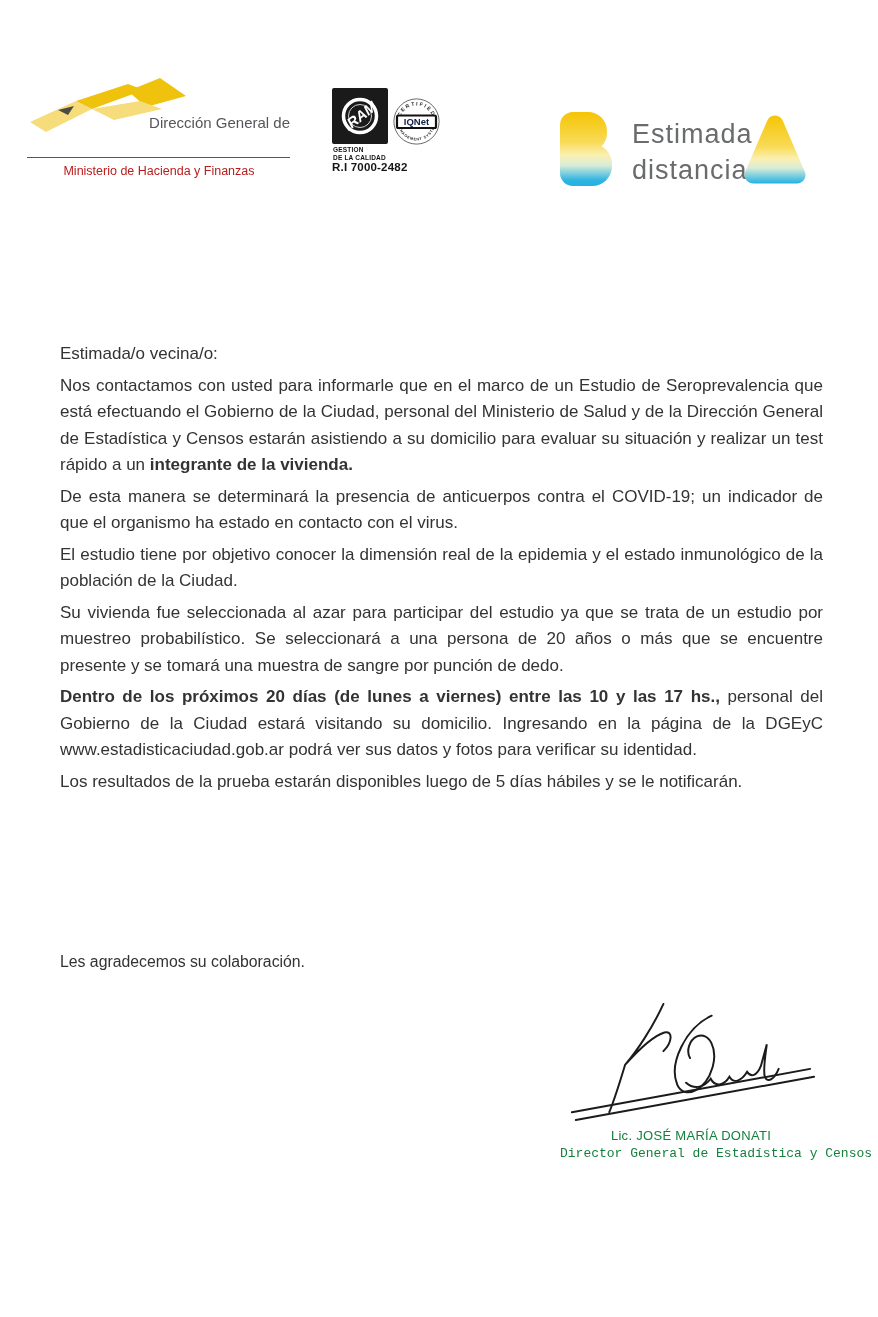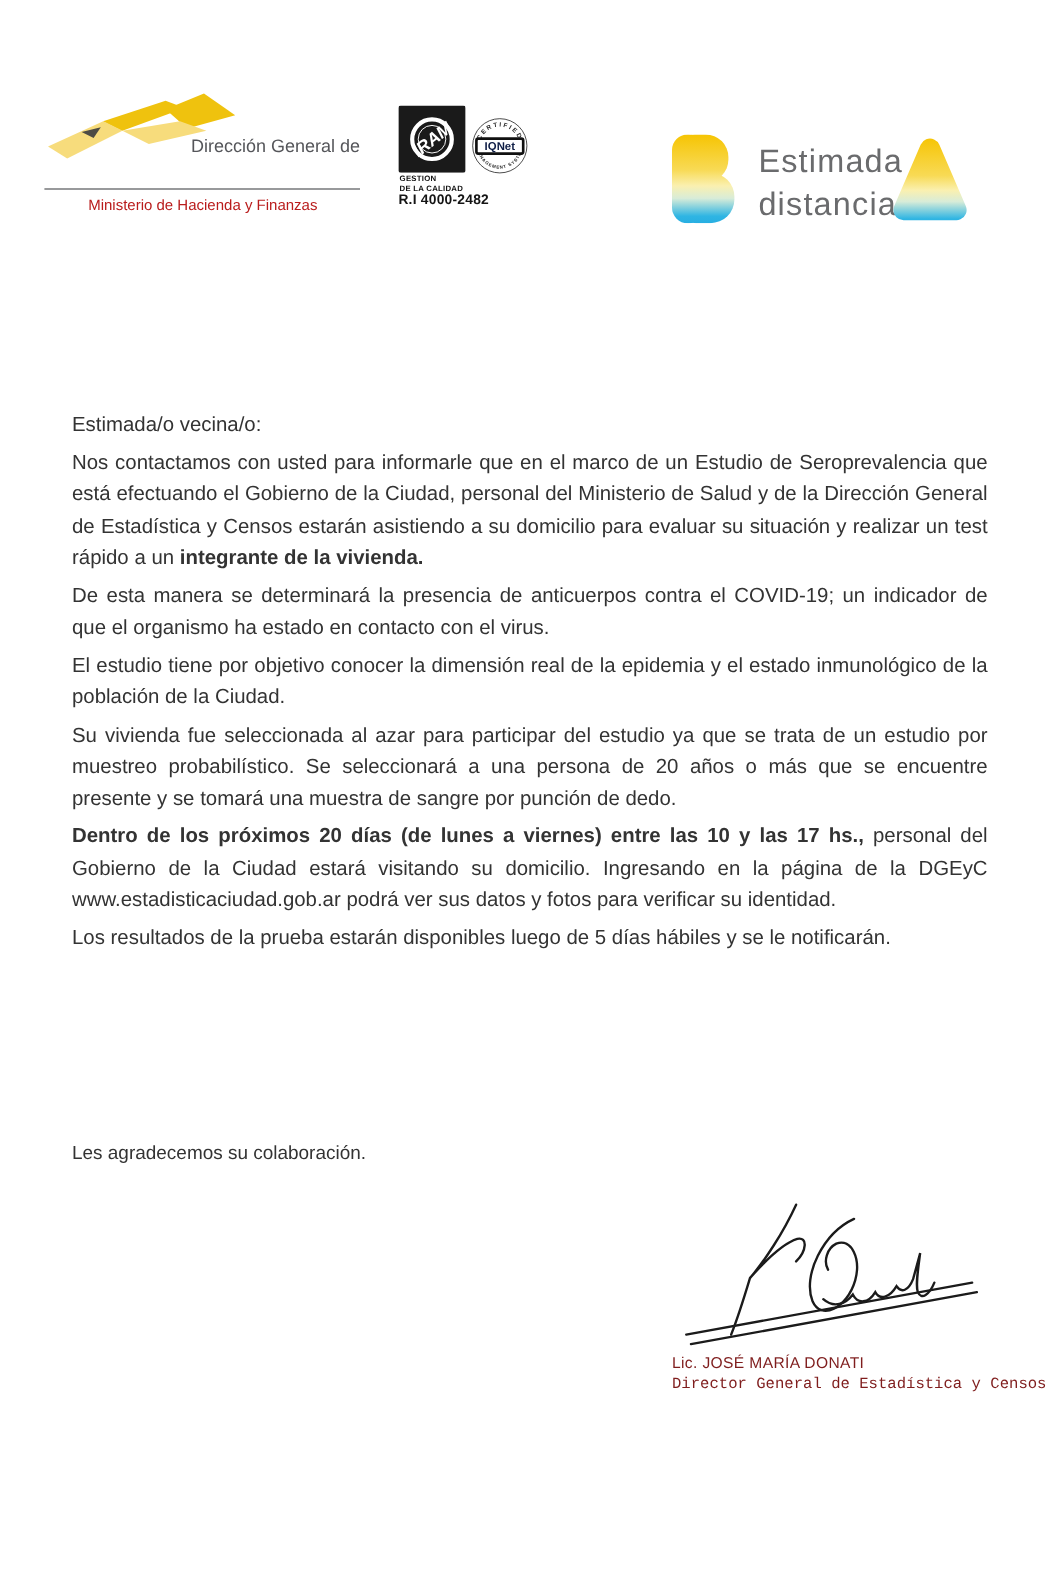--- a/index.html
+++ b/index.html
@@ -4,21 +4,21 @@
 <style>
   * { margin:0; padding:0; box-sizing:border-box; }
   html,body { background:#ffffff; }
   .page {
     position:relative; width:878px; height:1317px; margin:0 auto;
     background:#ffffff; overflow:hidden;
     font-family:"Liberation Sans", sans-serif; color:#333333;
   }
 
   
-  .agency { position:absolute; left:36px; top:76px; width:266px; height:110px; }
+  .agency { position:absolute; left:26px; top:76px; width:266px; height:110px; }
   .agency-arrow { position:absolute; left:2px; top:0; }
   .agency-pre  { position:absolute; top:38px; right:2px; font-size:15px; color:#55565A; white-space:nowrap; }
   .agency-title{ position:absolute; top:54px; left:1px; width:264px; font-size:21.5px; font-weight:700;
                  color:#45474B; letter-spacing:0.2px; white-space:nowrap; }
   .agency-rule { position:absolute; top:81px; left:1px; width:263px; border-top:1.5px solid #55565A; }
   .agency-sub  { position:absolute; top:88px; left:0; width:266px; text-align:center; font-size:12.5px; color:#b91c1c; }
 
   
   .certs { position:absolute; left:332px; top:84px; width:118px; height:95px; }
   .iram-svg  { position:absolute; left:0; top:4px; }
@@ -39,21 +39,21 @@
   .body-text { position:absolute; left:60px; top:341px; width:763px;
                font-size:17px; line-height:26.5px; color:#333333; }
   .body-text p { margin:0 0 5px 0; text-align:justify; }
   .body-text p.greeting { text-align:left; }
   .body-text strong { font-weight:bold; }
 
   .closing { position:absolute; left:60px; top:953px; font-size:15.8px; color:#333333; }
 
   
   .signature-block { position:absolute; left:560px; top:998px; width:262px;
-                     color:#7f1d1d; }
+                     text-align:center; color:#15803d; }
   .sig-svg  { display:block; width:262px; height:128px; }
   .sig-name { font-size:13px; letter-spacing:0.3px; margin-top:2px; white-space:nowrap; }
   .sig-title{ font-size:13px; margin-top:3px; white-space:nowrap;font-family:Liberation Mono, monospace; }
 </style>
 </head>
 <body>
 
 <div class="page">
 
   <div class="agency">
@@ -90,21 +90,21 @@
         <textPath href="#arcB" startOffset="50%" text-anchor="middle">MANAGEMENT SYSTEM</textPath>
       </text>
       <rect x="4" y="17.5" width="39" height="12.5" rx="1.5" fill="#FFFFFF" stroke="#111111" stroke-width="2.2"></rect>
       <text x="23.5" y="27" text-anchor="middle" font-size="9.5" font-weight="bold" fill="#0F1E46" font-family="Liberation Sans, sans-serif">IQNet</text>
     </svg>
 
     <div class="iram-caption">
       <div>GESTION</div>
       <div>DE LA CALIDAD</div>
     </div>
-    <div class="cert-ri">R.I 4000-2482</div>
+    <div class="cert-ri">R.I 7000-2482</div>
   </div>
 
   <div class="campaign">
     <svg class="b-svg" width="54" height="74" viewBox="0 0 54 74">
       <defs>
         <linearGradient id="gb" x1="0" y1="0" x2="0" y2="74" gradientUnits="userSpaceOnUse">
           <stop offset="0" stop-color="#F6C402"></stop>
           <stop offset="0.40" stop-color="#F8DA55"></stop>
           <stop offset="0.58" stop-color="#FAF0B0"></stop>
           <stop offset="0.72" stop-color="#D8ECD8"></stop>

